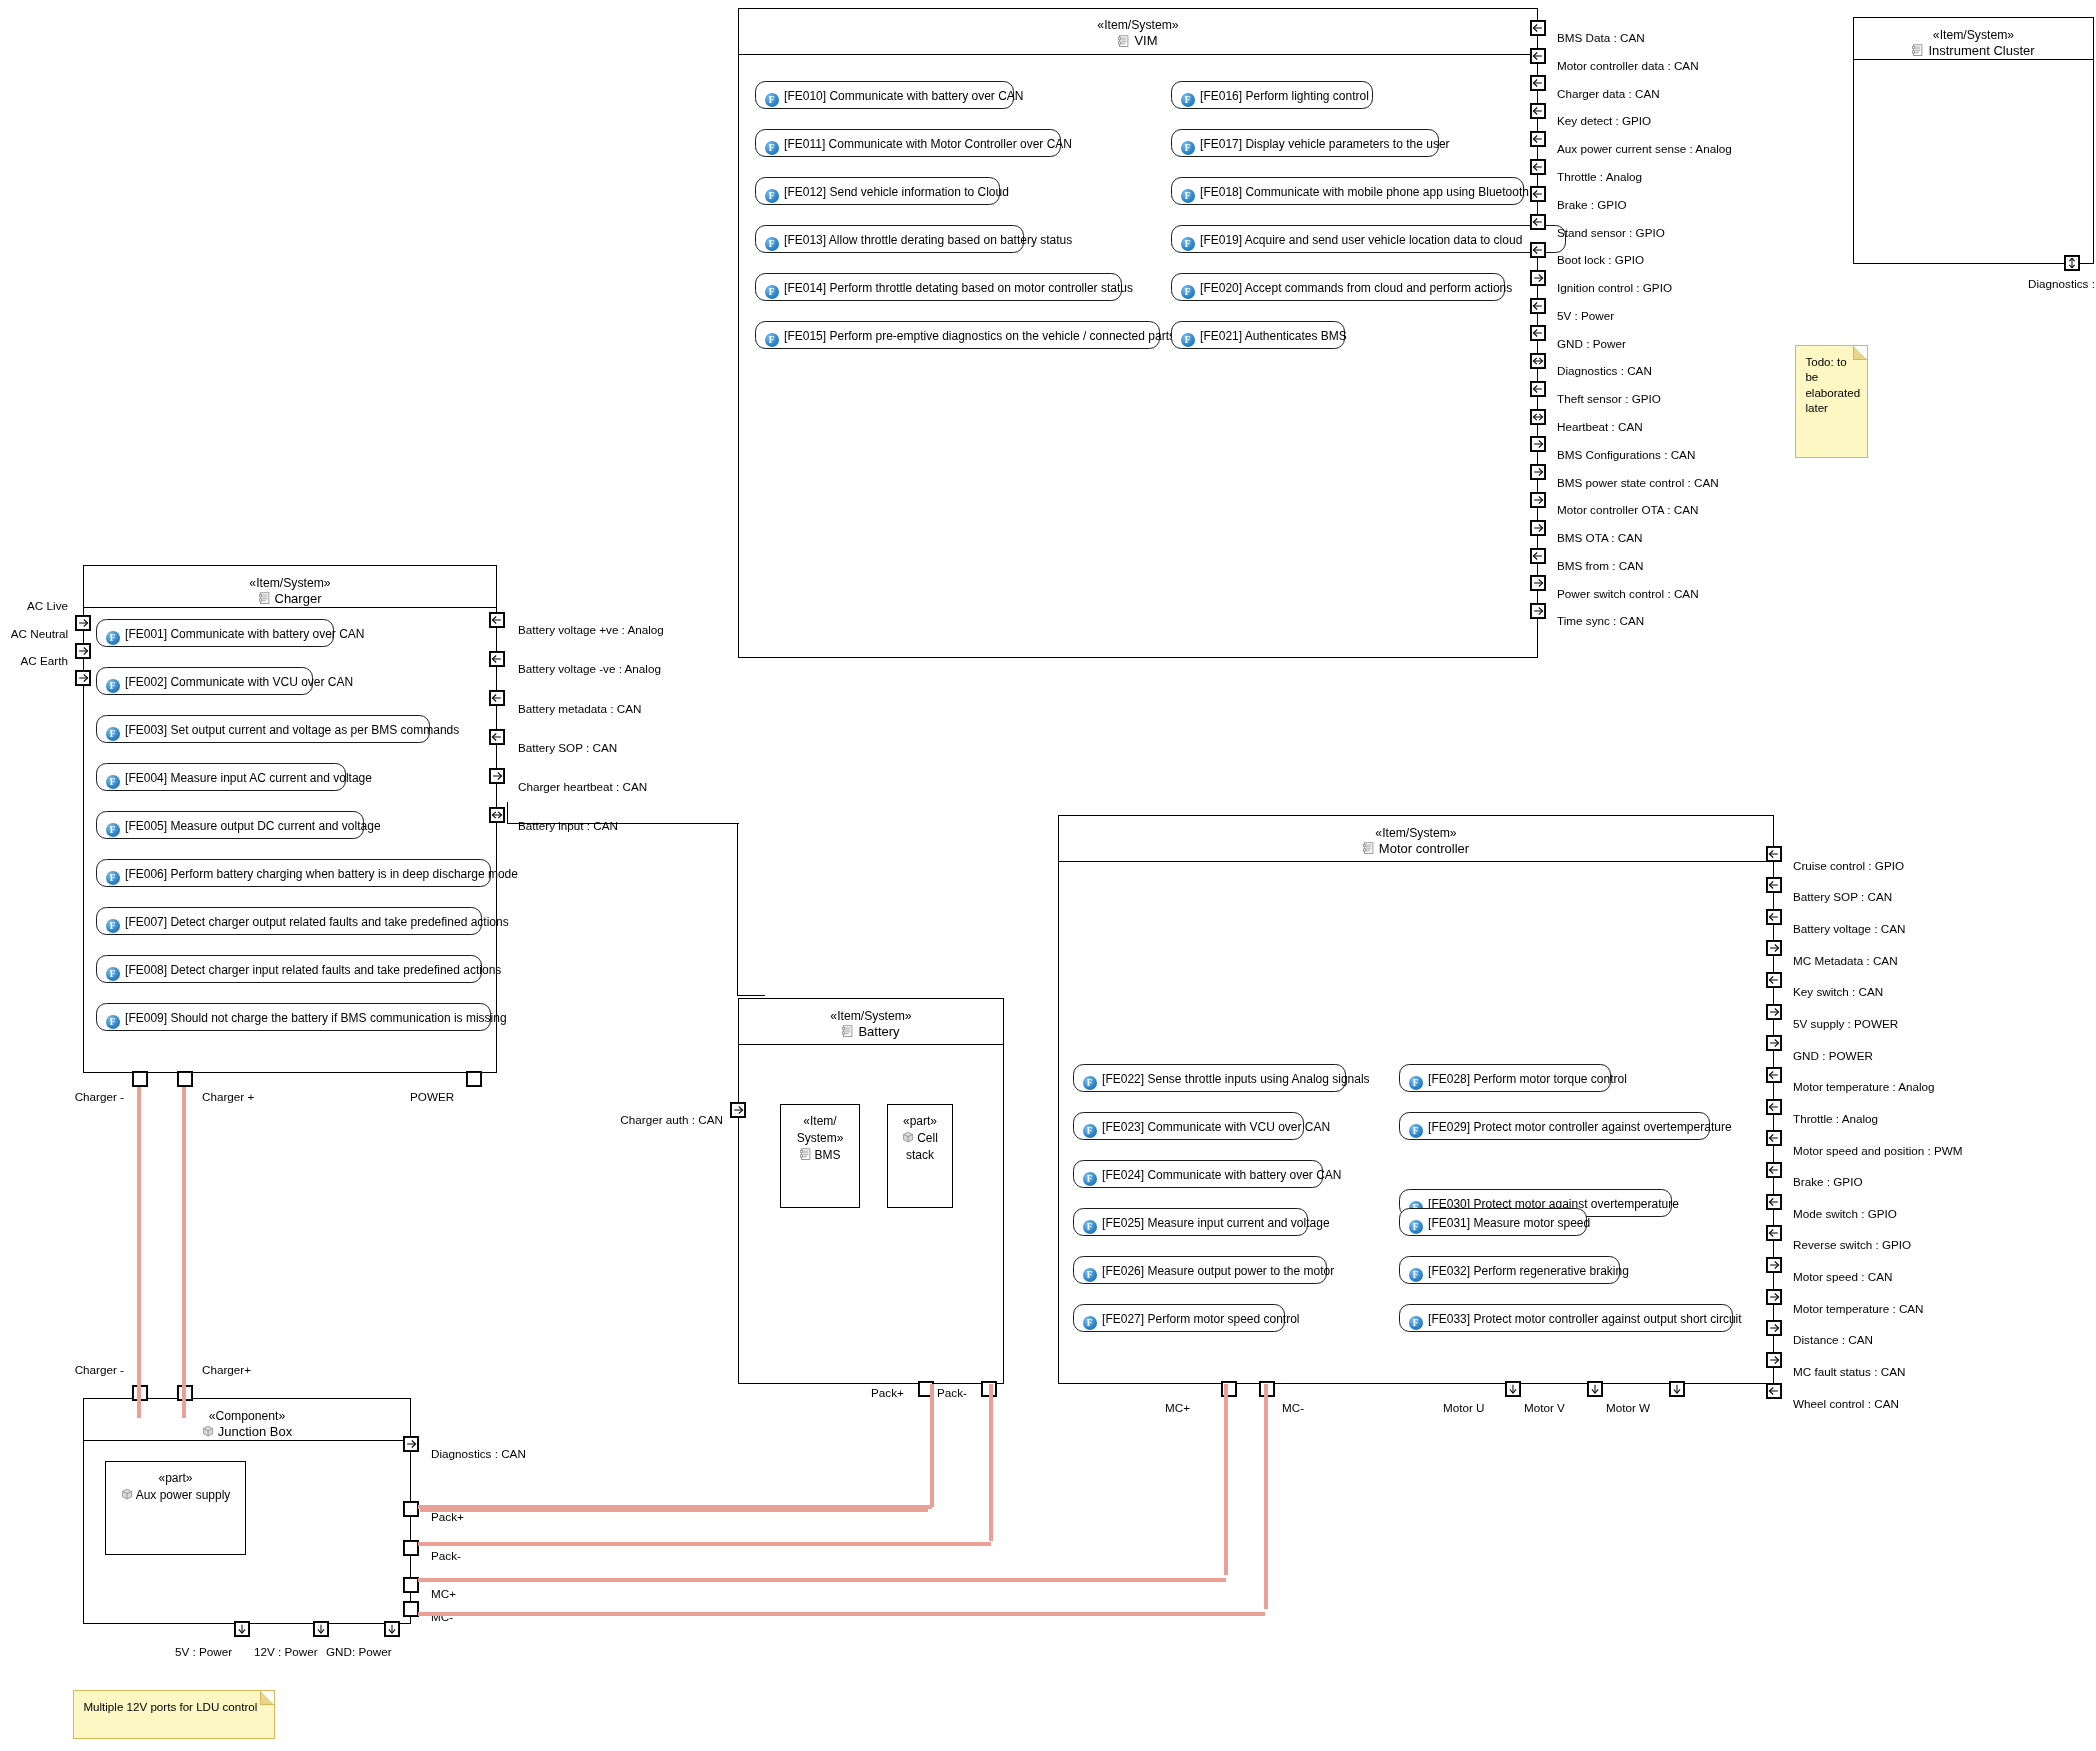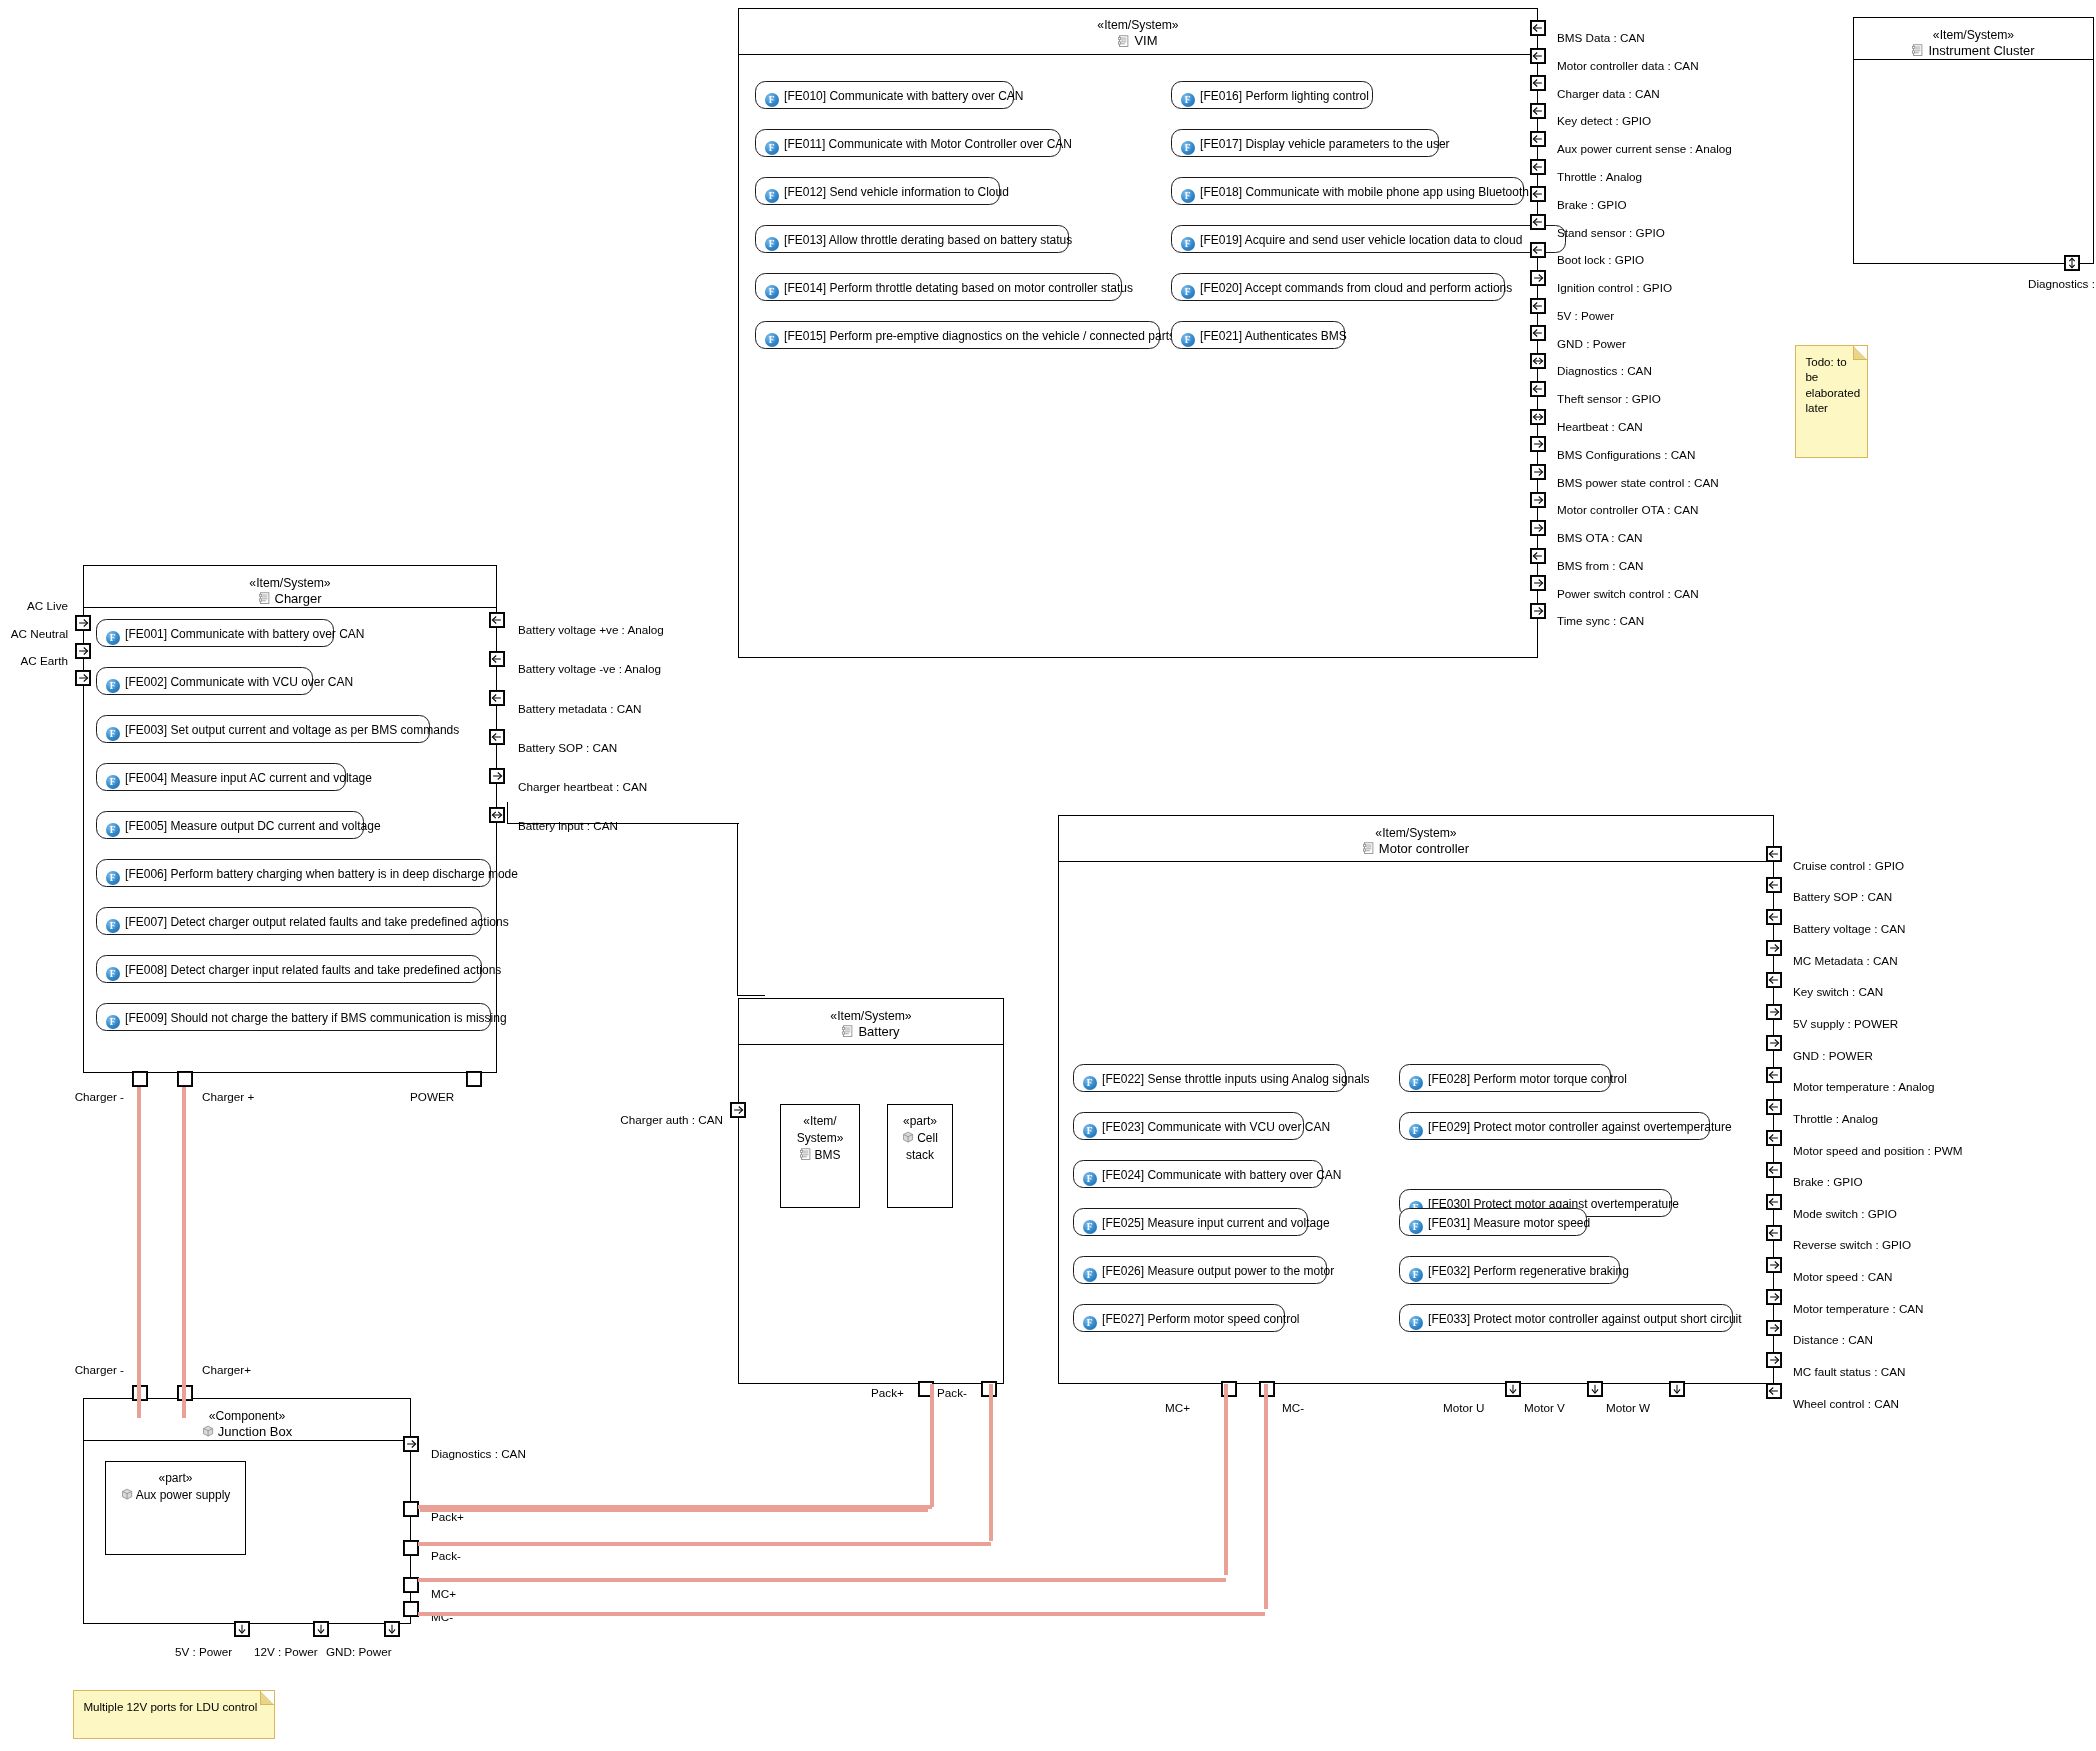--- a/index.html
+++ b/index.html
@@ -62,21 +62,21 @@
               <line x1="4" y1="11.5" x2="9" y2="11.5" stroke="#8a8a8a"></line>
               <rect x="0.5" y="3" width="3" height="3" fill="#fff" stroke="#8a8a8a" stroke-width="1"></rect>
               <rect x="0.5" y="9" width="3" height="3" fill="#fff" stroke="#8a8a8a" stroke-width="1"></rect>
             </svg></span><span>VIM</span></span>
       </div>
       <div class="hdr-rule" style="top: 45px;"></div>
     </div>
     <div class="fn" style="left: 755px; top: 81px; width: 259px;"><span class="fic">F</span><span>[FE010] Communicate with battery over CAN</span></div>
     <div class="fn" style="left: 755px; top: 129px; width: 306px;"><span class="fic">F</span><span>[FE011] Communicate with Motor Controller over CAN</span></div>
     <div class="fn" style="left: 755px; top: 177px; width: 245px;"><span class="fic">F</span><span>[FE012] Send vehicle information to Cloud</span></div>
-    <div class="fn" style="left: 755px; top: 225px; width: 314px;"><span class="fic">F</span><span>[FE013] Allow throttle derating based on battery status</span></div>
+    <div class="fn" style="left: 755px; top: 225px; width: 269px;"><span class="fic">F</span><span>[FE013] Allow throttle derating based on battery status</span></div>
     <div class="fn" style="left: 755px; top: 273px; width: 367px;"><span class="fic">F</span><span>[FE014] Perform throttle detating based on motor controller status</span></div>
     <div class="fn" style="left: 755px; top: 321px; width: 405px;"><span class="fic">F</span><span>[FE015] Perform pre-emptive diagnostics on the vehicle / connected parts</span></div>
     <div class="fn" style="left: 1171px; top: 81px; width: 202px;"><span class="fic">F</span><span>[FE016] Perform lighting control</span></div>
     <div class="fn" style="left: 1171px; top: 129px; width: 268px;"><span class="fic">F</span><span>[FE017] Display vehicle parameters to the user</span></div>
     <div class="fn" style="left: 1171px; top: 177px; width: 353px;"><span class="fic">F</span><span>[FE018] Communicate with mobile phone app using Bluetooth</span></div>
     <div class="fn" style="left: 1171px; top: 225px; width: 395px;"><span class="fic">F</span><span>[FE019] Acquire and send user vehicle location data to cloud</span></div>
     <div class="fn" style="left: 1171px; top: 273px; width: 334px;"><span class="fic">F</span><span>[FE020] Accept commands from cloud and perform actions</span></div>
     <div class="fn" style="left: 1171px; top: 321px; width: 174px;"><span class="fic">F</span><span>[FE021] Authenticates BMS</span></div>
     <div class="port port-sq" style="left: 1530px; top: 20px;">
       <svg viewBox="0 0 18 18">

